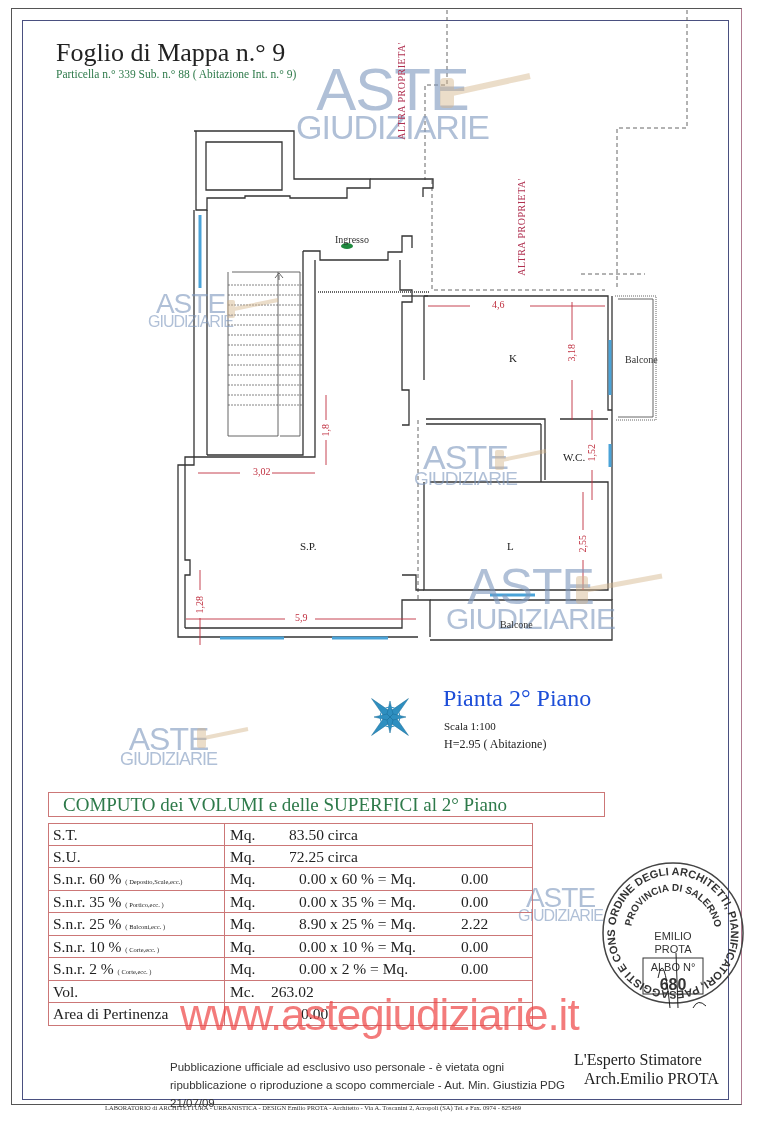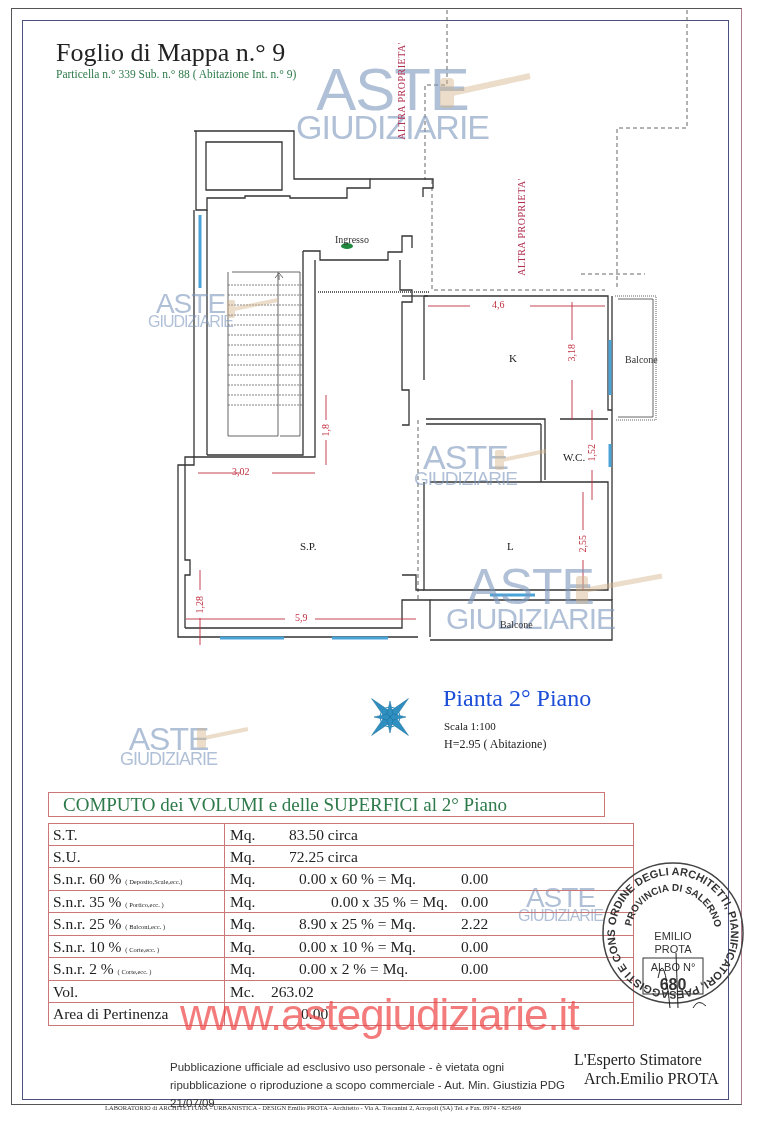--- a/index.html
+++ b/index.html
@@ -15,21 +15,21 @@
   svg.plan{position:absolute;left:0;top:0;}
   .room-label{position:absolute;font-size:11px;color:#222;}
   .dim{position:absolute;font-size:10px;color:#c03040;}
   .dim-v{writing-mode:vertical-rl;transform:rotate(180deg);}
   .altra{position:absolute;font-size:10px;color:#b03050;writing-mode:vertical-rl;transform:rotate(180deg);letter-spacing:.5px;}
   .small-label{position:absolute;font-size:10px;color:#333;}
   .plan-title{position:absolute;left:443px;top:685px;font-size:24px;color:#1d4ed8;}
   .plan-scale{position:absolute;left:444px;top:720px;font-size:11px;color:#222;}
   .plan-h{position:absolute;left:444px;top:737px;font-size:12px;color:#222;}
   .computo-title{position:absolute;left:48px;top:792px;width:557px;height:25px;border:1px solid #c77;font-size:19px;color:#2e7a4a;padding-left:14px;box-sizing:border-box;line-height:24px;}
-  .table{position:absolute;left:48px;top:823px;width:586px;}
+  .table{position:absolute;left:48px;top:823px;width:485px;}
   .row{position:relative;height:22.5px;border:1px solid #c77;border-top:none;box-sizing:border-box;font-size:15.5px;line-height:21px;}
   .row:first-child{border-top:1px solid #c77;}
   .row .c1{position:absolute;left:4px;top:0;}
   .row .c1 small{font-size:6.5px;}
   .row .sep{position:absolute;left:175px;top:0;bottom:0;border-left:1px solid #c77;}
   .row .c2{position:absolute;left:181px;top:0;}
   .row .c3{position:absolute;left:240px;top:0;}
   .row .c4{position:absolute;left:412px;top:0;}
   .bigwm{position:absolute;left:180px;top:990px;font-family:"Liberation Sans",sans-serif;font-size:44px;color:#ef4444;opacity:.7;letter-spacing:-1px;}
   .pub{position:absolute;left:170px;top:1058px;width:420px;text-align:left;font-family:"Liberation Sans",sans-serif;font-size:11.5px;color:#333;line-height:18px;}
@@ -222,21 +222,21 @@
 <div class="room-label" style="left:509px;top:352px;">K</div>
 <div class="room-label" style="left:563px;top:451px;">W.C.</div>
 <div class="room-label" style="left:300px;top:540px;">S.P.</div>
 <div class="room-label" style="left:507px;top:540px;">L</div>
 
 <div class="dim" style="left:492px;top:299px;">4,6</div>
 <div class="dim dim-v" style="left:566px;top:344px;">3,18</div>
 <div class="dim dim-v" style="left:586px;top:444px;">1,52</div>
 <div class="dim dim-v" style="left:577px;top:535px;">2,55</div>
 <div class="dim dim-v" style="left:320px;top:424px;">1,8</div>
-<div class="dim" style="left:232px;top:466px;text-align:right;">3,02</div>
+<div class="dim" style="left:253px;top:466px;text-align:right;">3,02</div>
 <div class="dim" style="left:295px;top:612px;font-family:Liberation Serif, serif;">5,9</div>
 <div class="dim dim-v" style="left:194px;top:596px;">1,28</div>
 
 <div class="plan-title">Pianta 2° Piano</div>
 <div class="plan-scale">Scala  1:100</div>
 <div class="plan-h">H=2.95 ( Abitazione)</div>
 
 <div class="computo-title">COMPUTO dei VOLUMI e delle SUPERFICI al 2° Piano</div>
 <div class="table">
   <div class="row">
@@ -257,21 +257,21 @@
     <span class="c1"><span>S.n.r. 60 %</span> <small>( Deposito,Scale,ecc.)</small></span>
     <span class="sep"></span>
     <span class="c2">Mq.</span>
     <span class="c3" style="left:250px;">0.00 x 60 % = Mq.</span>
     <span class="c4">0.00</span>
   </div>
   <div class="row">
     <span class="c1"><span>S.n.r. 35 %</span> <small>( Portico,ecc. )</small></span>
     <span class="sep"></span>
     <span class="c2">Mq.</span>
-    <span class="c3" style="left:250px;margin-left:32px;">0.00 x 35 % = Mq.</span>
+    <span class="c3" style="left:250px;">0.00 x 35 % = Mq.</span>
     <span class="c4">0.00</span>
   </div>
   <div class="row">
     <span class="c1"><span>S.n.r. 25 %</span> <small>( Balconi,ecc. )</small></span>
     <span class="sep"></span>
     <span class="c2">Mq.</span>
     <span class="c3" style="left:250px;">8.90 x 25 % = Mq.</span>
     <span class="c4">2.22</span>
   </div>
   <div class="row">

